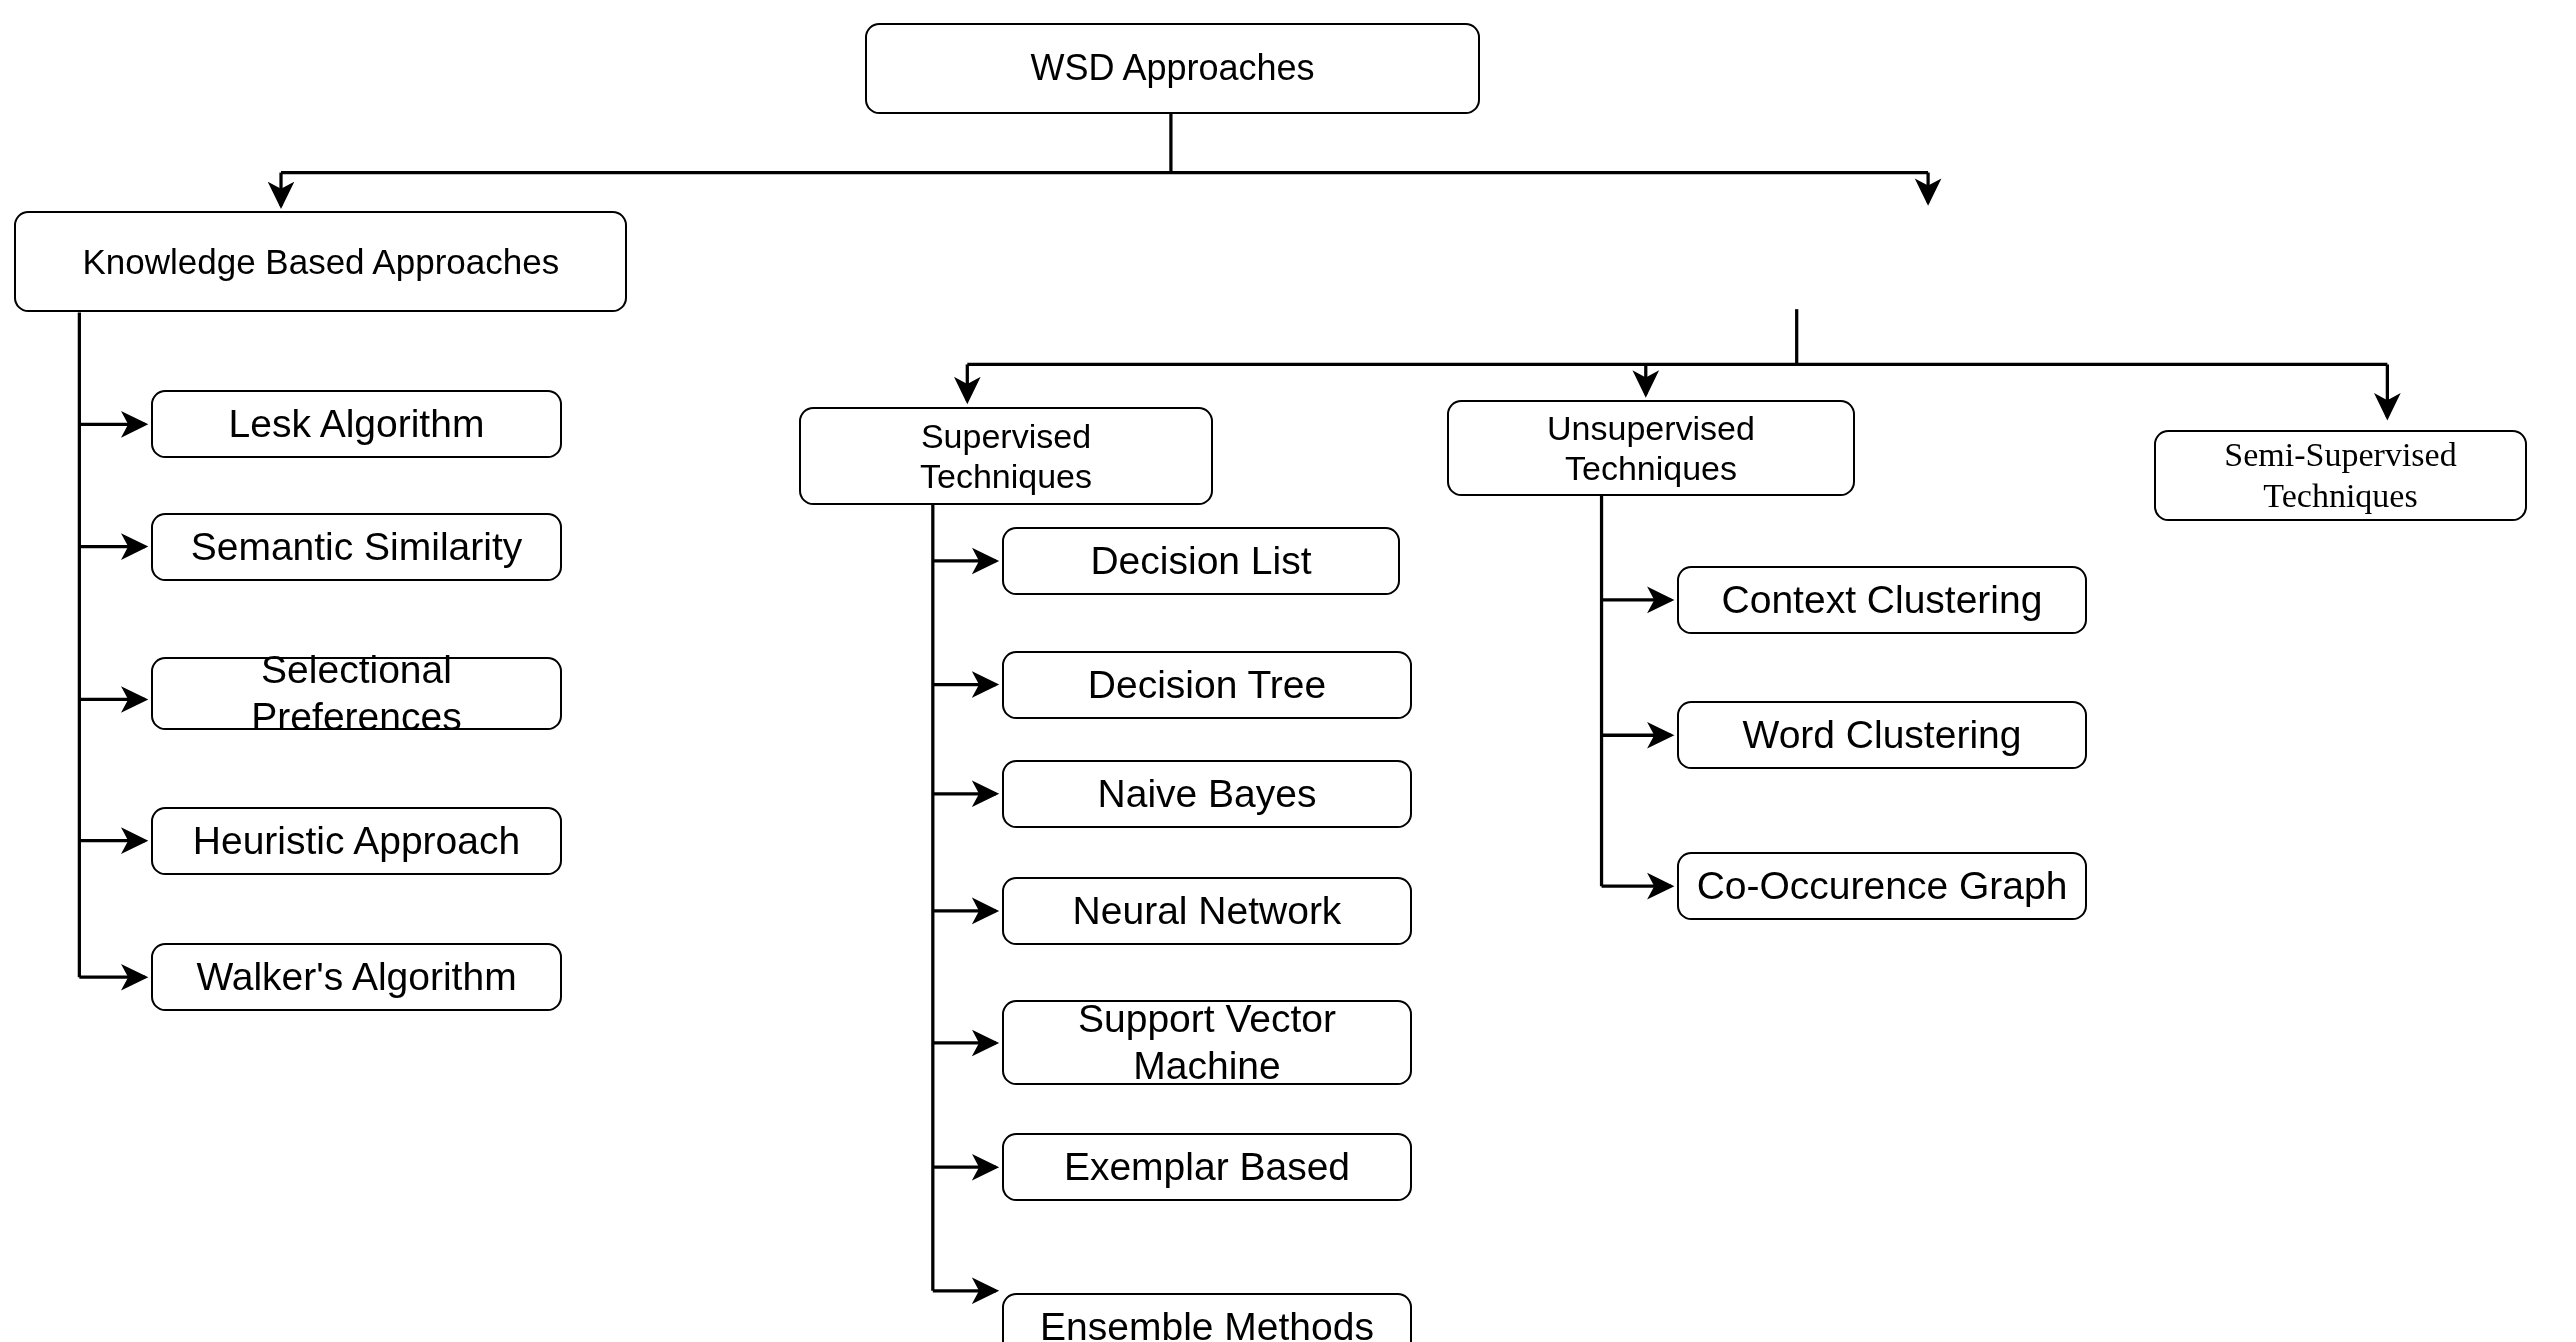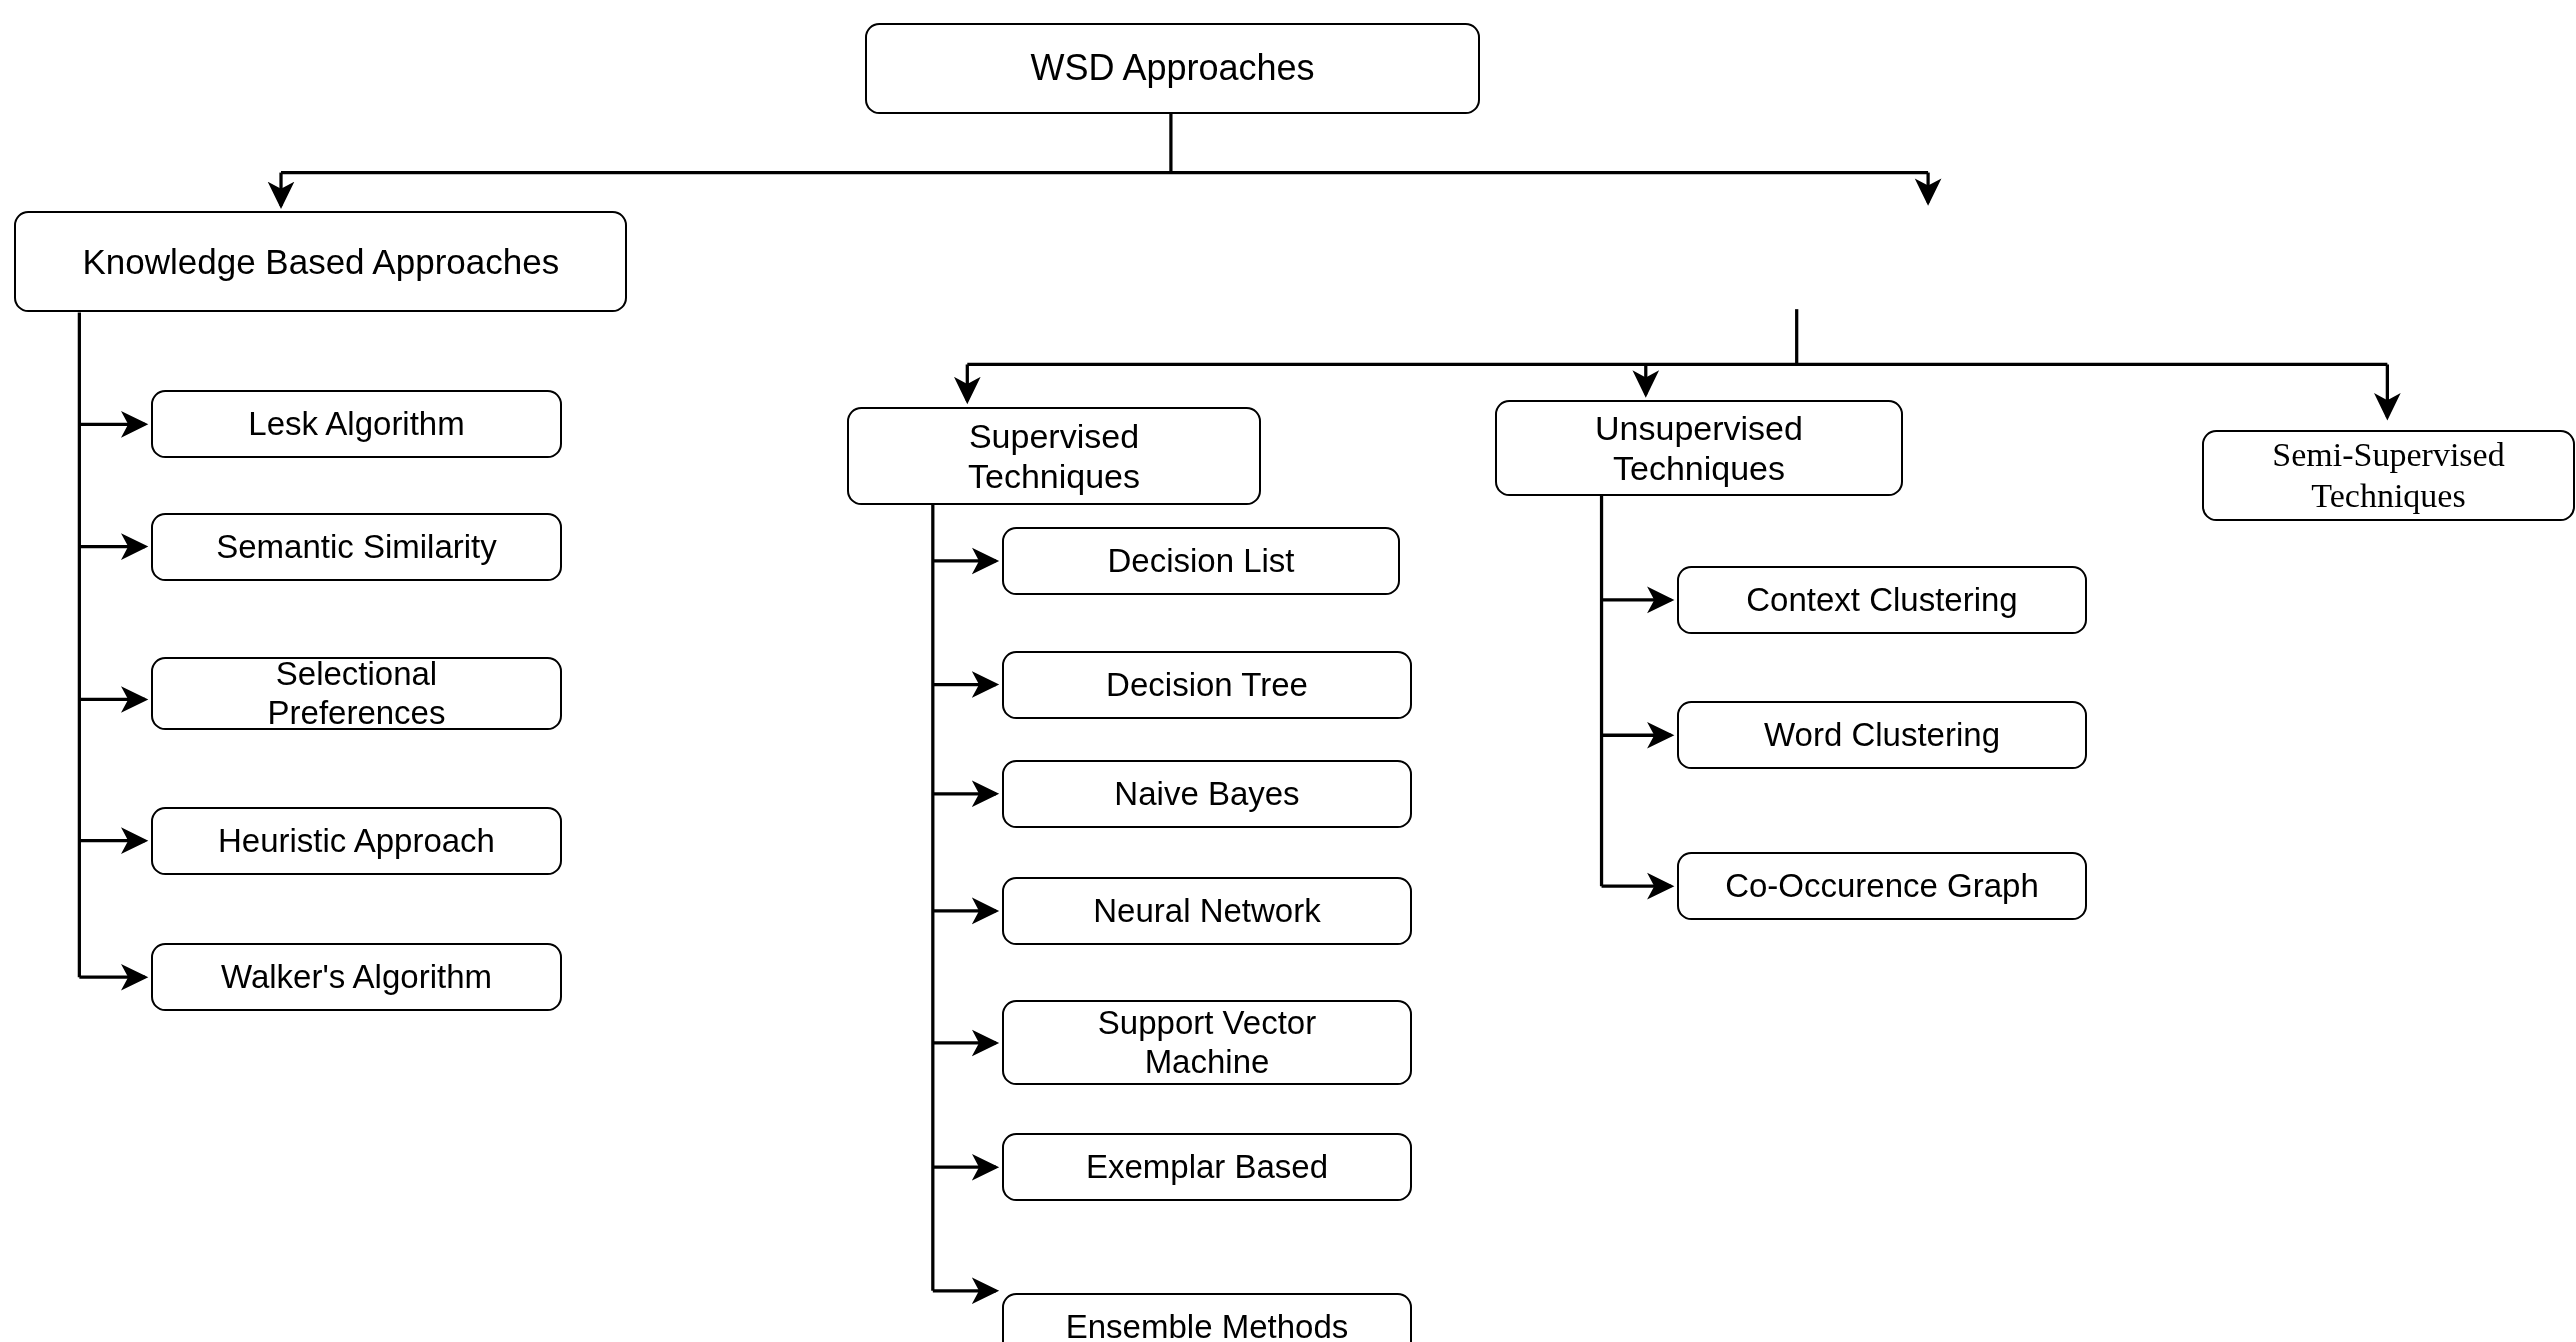--- a/index.html
+++ b/index.html
@@ -16,22 +16,22 @@
     align-items:center;
     justify-content:center;
     text-align:center;
     color:#000000;
     line-height:1.18;
     white-space:pre-line;
     padding:0 5.2px;
   }
   .lvl0{font-size:36px;}
   .lvl1{font-size:35px;}
-  .lvl2{font-size:34px;margin-left:48px;}
-  .leaf{font-size:33px;}
+  .lvl2{font-size:34px;}
+  .leaf{font-size:39px;}
 </style>
 </head>
 <body>
 
 <div id="stage">
 
   <svg id="wires" viewBox="0 0 3960 2064" xmlns="http://www.w3.org/2000/svg">
     <defs>
       <marker id="ar" markerWidth="9" markerHeight="9" refX="7.4" refY="4.5" orient="auto" markerUnits="strokeWidth">
         <path d="M0,0.4 L8.4,4.5 L0,8.6 L2.2,4.5 Z" fill="#000000"></path>

